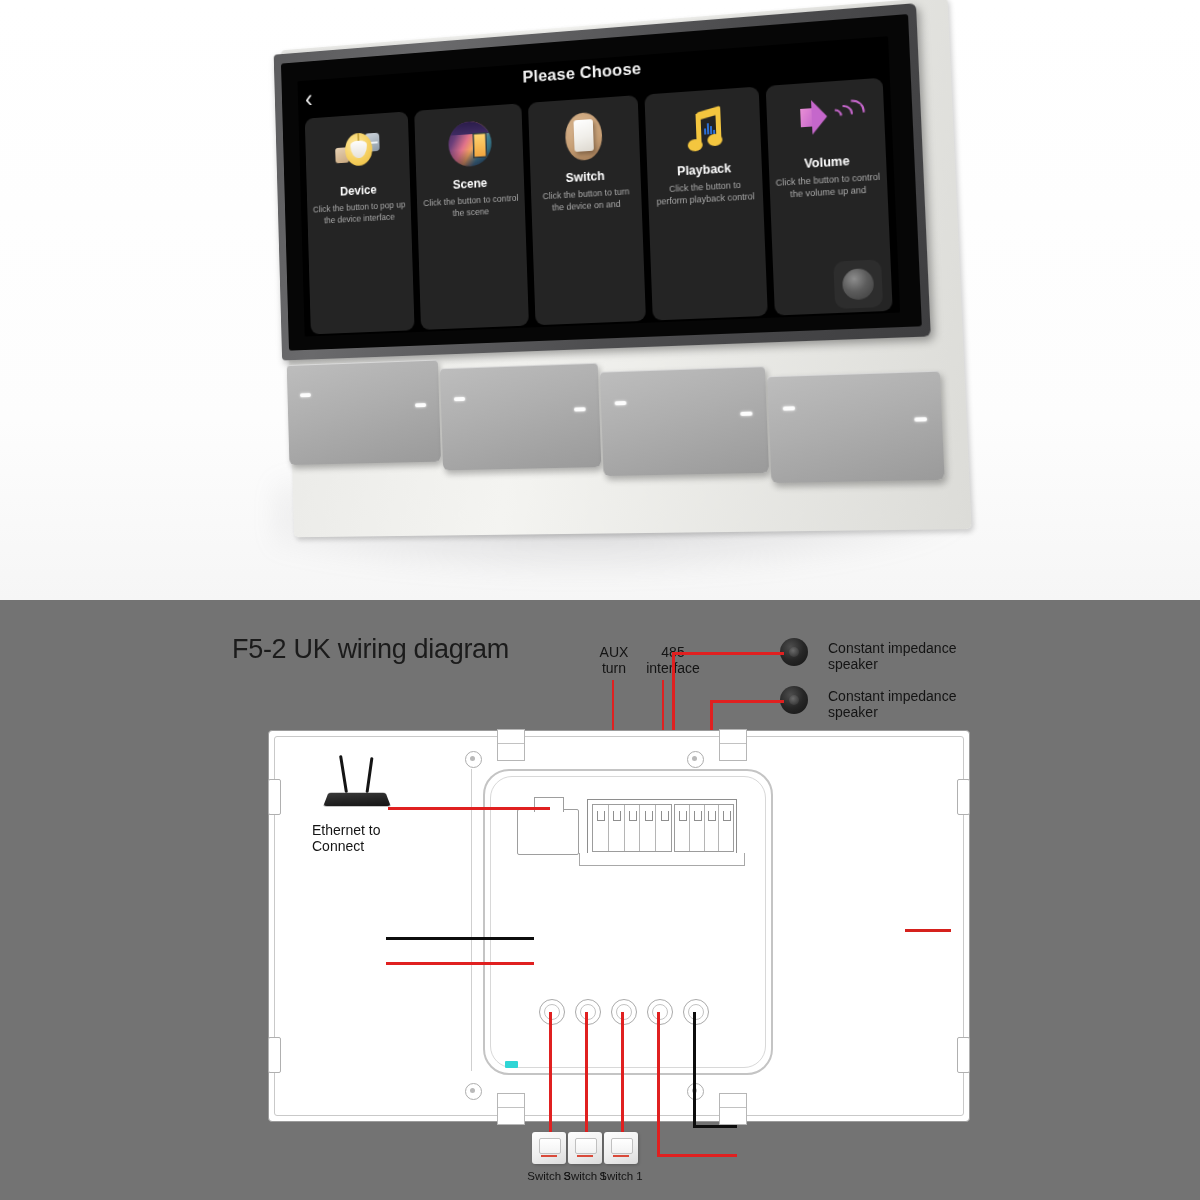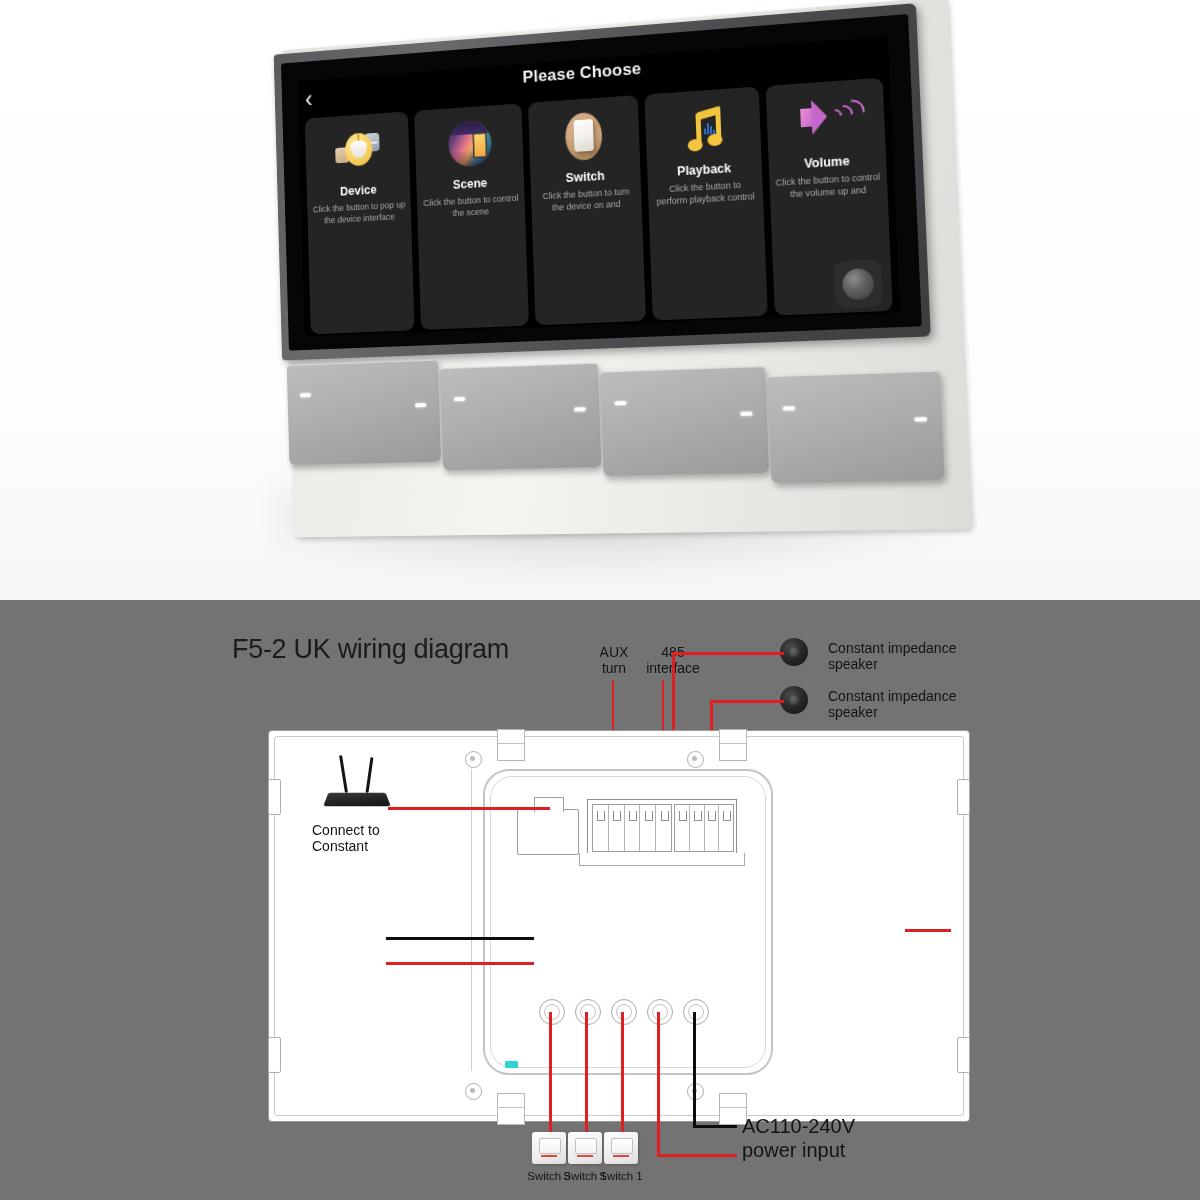--- a/index.html
+++ b/index.html
@@ -555,43 +555,39 @@
 
     <span id="teal-mark"></span>
   </div>
 
   <div id="router" style="left:320px;top:155px;">
     <span class="ant a1"></span>
     <span class="ant a2"></span>
     <span class="base"></span>
   </div>
   <div class="dlabel" style="left:312px;top:222px;width:120px;">
-    <span>Connect to</span><br>
-    <span>Constant</span>
+    <span>Ethernet to</span><br>
+    <span>Connect</span>
   </div>
   <div class="wire wred wh" style="left:388px;top:207px;width:162px;"></div>
 
   <div class="wire wblk wh" style="left:386px;top:337px;width:148px;"></div>
   <div class="wire wred wh" style="left:386px;top:362px;width:148px;"></div>
 
   <div style="position:absolute;left:905px;top:329px;width:46px;height:3px;background:#d6211d;"></div>
 
   <div class="wire wred wv" style="left:549px;top:412px;height:128px;"></div>
   <div class="wire wred wv" style="left:585px;top:412px;height:128px;"></div>
   <div class="wire wred wv" style="left:621px;top:412px;height:128px;"></div>
   <div class="wire wred wv" style="left:657px;top:412px;height:145px;"></div>
   <div class="wire wred wh" style="left:657px;top:554px;width:80px;"></div>
 
   <div class="wire wblk wv" style="left:693px;top:412px;height:116px;"></div>
   <div class="wire wblk wh" style="left:693px;top:525px;width:44px;"></div>
 
-  <div class="dlabel" style="left:742px;top:514px;width:190px;font-size:20px;line-height:24px;">
-    <span>AC110-240V</span><br>
-    <span>power input</span>
-  </div>
 
   <div class="wswitch" style="left:532px;top:532px;"></div>
   <div class="wswitch" style="left:568px;top:532px;"></div>
   <div class="wswitch" style="left:604px;top:532px;"></div>
 
   <span class="sw-cap" style="left:519px;top:570px;">Switch 3</span>
   <span class="sw-cap" style="left:555px;top:570px;">Switch 1</span>
   <span class="sw-cap" style="left:591px;top:570px;">Switch 1</span>
 
 </div>

